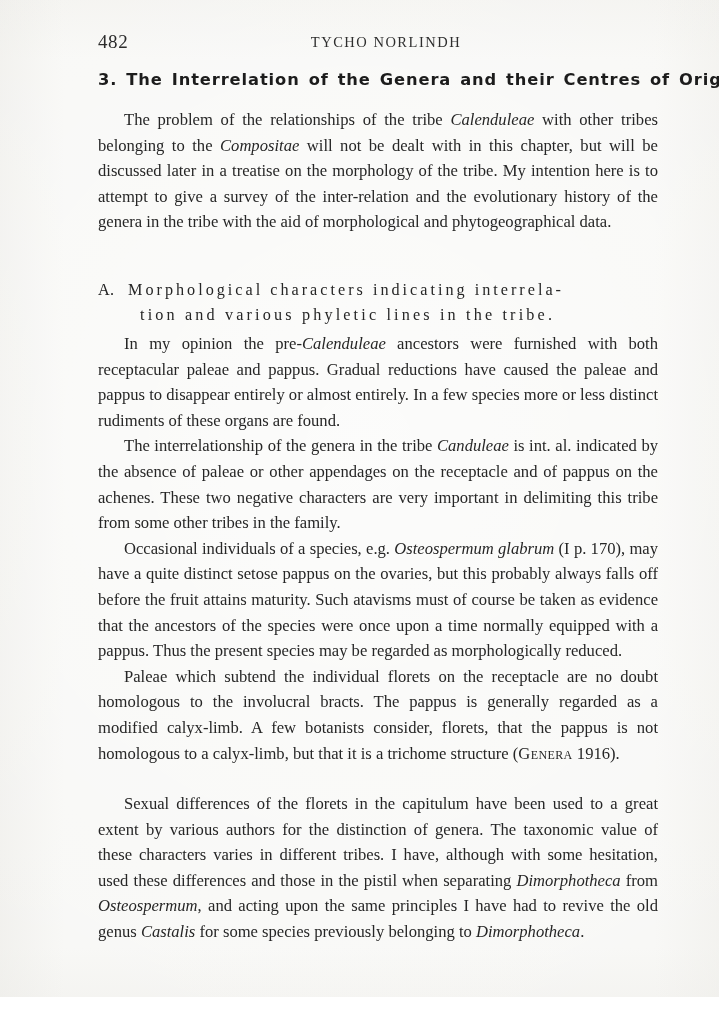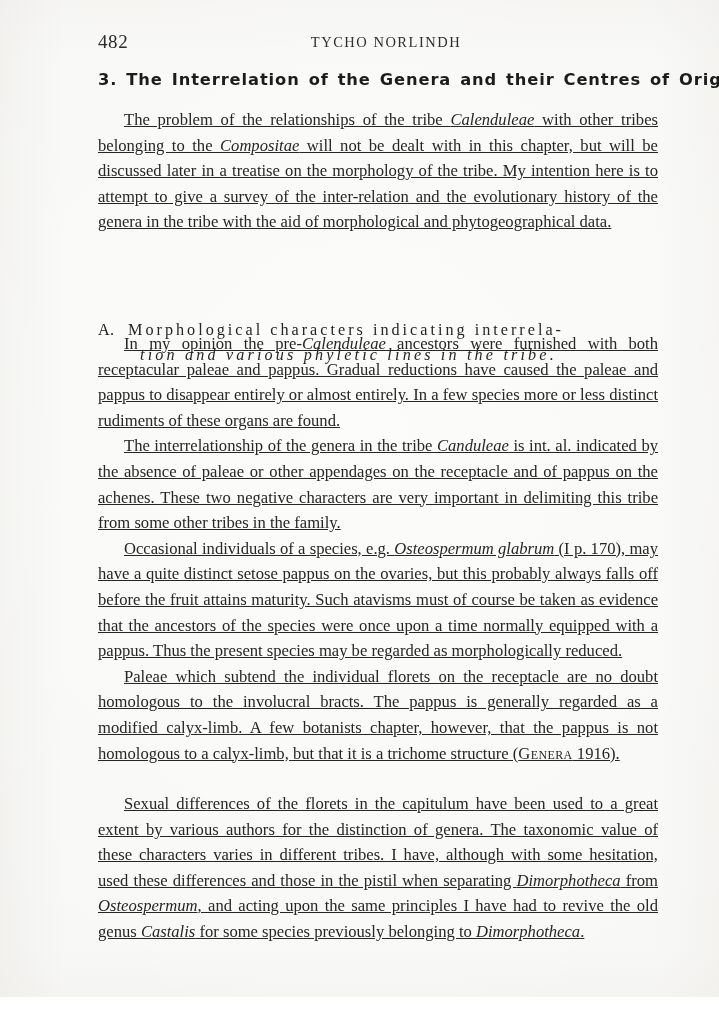--- a/index.html
+++ b/index.html
@@ -88,56 +88,54 @@
   }
   p.para {
     margin: 0;
     font-size: 16.6px;
     line-height: 25.6px;
     text-align: justify;
     text-justify: inter-word;
     text-indent: 26px;
     color: #262626;
     hyphens: none;
-    text-decoration: underline;
   }
 
   i, .ital { font-style: italic; }
 
   .smallcaps {
     font-variant: small-caps;
     letter-spacing: 0.4px;
   }
 
   
   .sub-heading {
     position: absolute;
     left: 0;
     width: 560px;
     font-size: 16.2px;
     line-height: 25px;
     color: #262626;
-    margin-top: 40px;
   }
   .sub-heading .sh-label {
     display: inline-block;
     width: 30px;
     letter-spacing: 0.3px;
   }
   .sub-heading .sh-line1 {
     display: block;
     white-space: nowrap;
   }
   .sub-heading .sh-line2 {
     display: block;
     margin-left: 42px;
     white-space: nowrap;
   }
   .sh-spaced { letter-spacing: 3.0px; }
-  .sh-spaced-2 { letter-spacing: 3.15px; font-style: italic; }
+  .sh-spaced-2 { letter-spacing: 3.15px; }
 </style>
 </head>
 <body>
 
 <div class="page" style="background: rgb(248, 248, 246);">
   <div class="paper-texture"></div>
 
   <div class="content">
 
     <div class="running-head">
@@ -155,18 +153,18 @@
       <span class="sh-line1">
         <span class="sh-label">A.</span><span class="sh-spaced">Morphological characters indicating interrela-</span>
       </span>
       <span class="sh-line2 sh-spaced-2">tion and various phyletic lines in the tribe.</span>
     </div>
 
     <div class="body-block" id="block-b" style="top: 331px;">
         <p class="para"><span>In my opinion the pre-</span><i>Calenduleae</i><span> ancestors were furnished with both receptacular paleae and pappus. Gradual reductions have caused the paleae and pappus to disappear entirely or almost entirely. In a few species more or less distinct rudiments of these organs are found.</span></p>
         <p class="para"><span>The interrelationship of the genera in the tribe </span><i>Canduleae</i><span> is int. al. indicated by the absence of paleae or other appendages on the receptacle and of pappus on the achenes. These two negative characters are very important in delimiting this tribe from some other tribes in the family.</span></p>
         <p class="para"><span>Occasional individuals of a species, e.g. </span><i>Osteospermum glabrum</i><span> (I p. 170), may have a quite distinct setose pappus on the ovaries, but this probably always falls off before the fruit attains maturity. Such atavisms must of course be taken as evidence that the ancestors of the species were once upon a time normally equipped with a pappus. Thus the present species may be regarded as morphologically reduced.</span></p>
-        <p class="para"><span>Paleae which subtend the individual florets on the receptacle are no doubt homologous to the involucral bracts. The pappus is generally regarded as a modified calyx-limb. A few botanists chapter, however, that the pappus is not homologous to a calyx-limb, but that it is a trichome structure (</span><span class="smallcaps">Genera</span><span> 1916).</span></p>
+        <p class="para"><span>Paleae which subtend the individual florets on the receptacle are no doubt homologous to the involucral bracts. The pappus is generally regarded as a modified calyx-limb. A few botanists consider, florets, that the pappus is not homologous to a calyx-limb, but that it is a trichome structure (</span><span class="smallcaps">Genera</span><span> 1916).</span></p>
         <p class="para" style="margin-top: 25px;"><span>Sexual differences of the florets in the capitulum have been used to a great extent by various authors for the distinction of genera. The taxonomic value of these characters varies in different tribes. I have, although with some hesitation, used these differences and those in the pistil when separating </span><i>Dimorphotheca</i><span> from </span><i>Osteospermum</i><span>, and acting upon the same principles I have had to revive the old genus </span><i>Castalis</i><span> for some species previously belonging to </span><i>Dimorphotheca</i><span>.</span></p>
       </div>
 
   </div>
 </div>
 
 </body></html>

